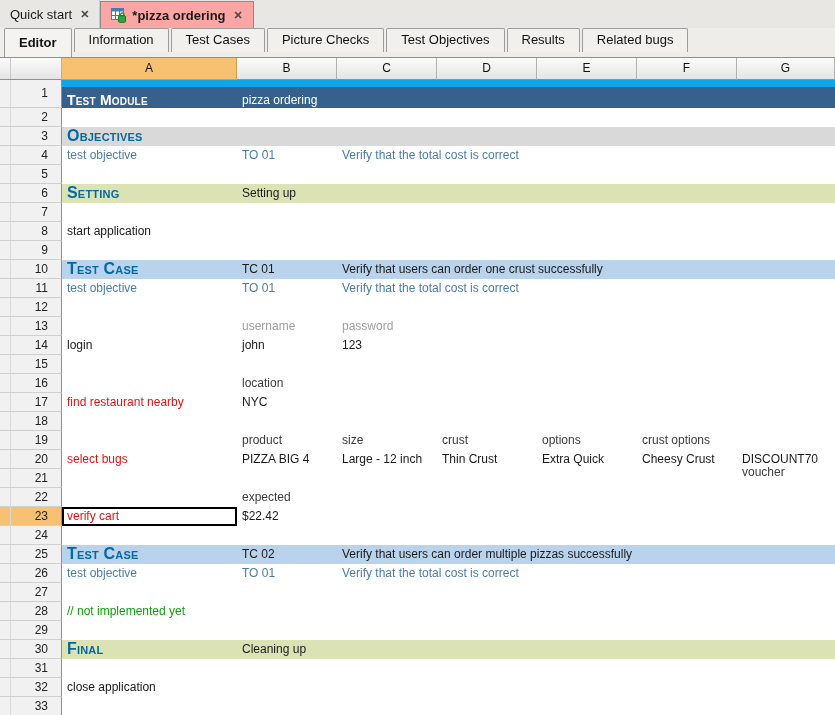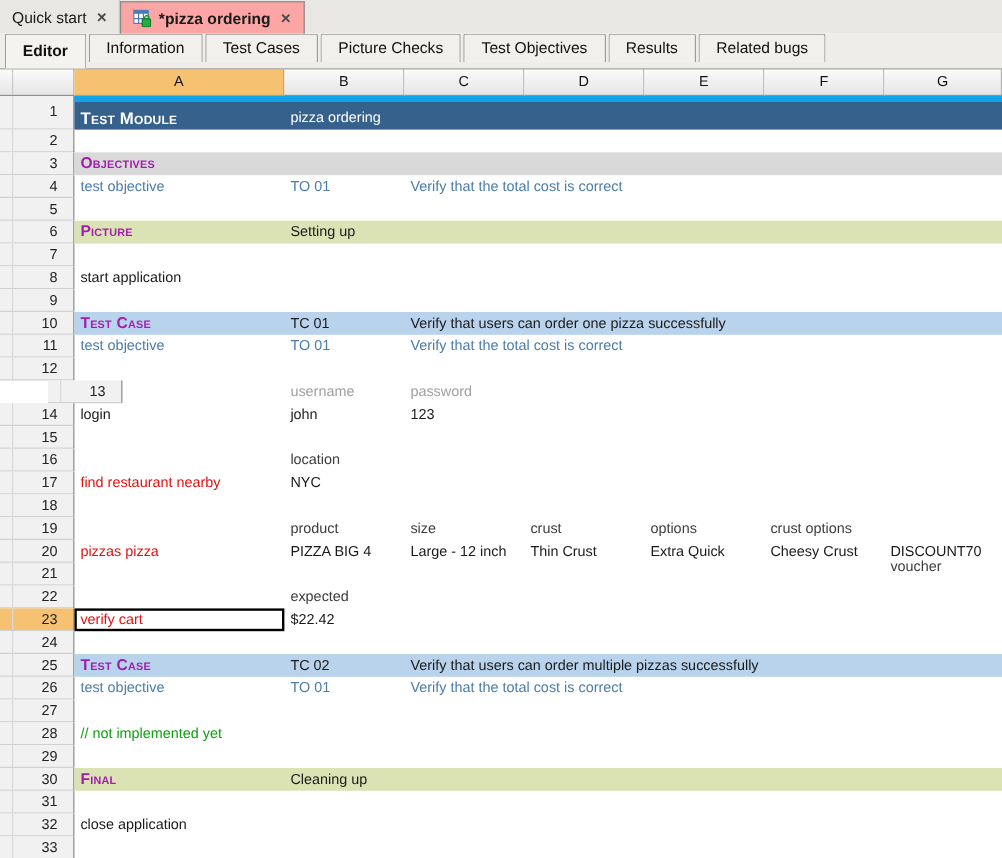--- a/index.html
+++ b/index.html
@@ -59,33 +59,33 @@
   .rowhead{
     position:absolute;left:0;top:0;bottom:0;width:62px;box-sizing:border-box;
     background:#f1f1f1;border-right:1px solid #8f8f8f;border-bottom:1px solid #d0d0d0;
     font-size:12px;color:#222;text-align:right;padding-right:13px;cursor:default;
   }
   .rowhead::before{
     content:'';position:absolute;left:10px;top:0;bottom:0;width:1px;background:#d8d8d8;
   }
   .rowhead.sel{background:var(--sel,#F6C272);}
   .content{position:absolute;left:62px;right:0;top:0;bottom:0;}
-  .t-module{background:var(--module,#35618C);border-top:5px solid #0ea5e9;}
+  .t-module{background:var(--module,#35618C);border-top:7px solid #0ea5e9;}
   .t-section-gray{background:var(--sgray,#D9D9D9);}
   .t-section-green{background:var(--sgreen,#DBE3B5);}
   .t-section-blue{background:var(--sblue,#B9D3EC);}
   .cell{
     position:absolute;top:0;height:100%;padding-left:5px;font-size:12px;
     white-space:nowrap;box-sizing:border-box;color:#1a1a1a;cursor:default;
   }
   .cA{width:175px;}
   .t-module .cell{color:#fff;}
   .t-module .cA{font-weight:700;font-variant:small-caps;font-size:14px;letter-spacing:.2px;}
   .t-section-gray .cA,.t-section-green .cA,.t-section-blue .cA{
-    font-variant:small-caps;font-weight:600;font-size:13px;color:#a21caf;letter-spacing:.2px;
+    font-variant:small-caps;font-weight:600;font-size:16px;color:#0369a1;letter-spacing:.2px;
   }
   .t-objective .cell{color:var(--obj,#4B7CA8);}
   .t-step-red .cA{color:var(--red,#E01212);}
   .t-param-gray .cell{color:var(--pgray,#A0A0A0);}
   .t-param-dark .cell{color:#3c3c3c;}
   .t-comment .cA{color:var(--green,#0FA00F);}
   .cell.selcell{outline:2px solid #000;outline-offset:-2px;background:#fff;}
 </style>
 </head>
 <body>
@@ -159,21 +159,21 @@
           <span class="cell cC" style="left: 275px; line-height: 18px;">Verify that the total cost is correct</span>
         </div>
       </div>
       <div class="grow" style="height: 19px;">
         <div class="rowhead" style="line-height: 18px;">5</div>
         <div class="content"></div>
       </div>
       <div class="grow" style="height: 19px;">
         <div class="rowhead" style="line-height: 18px;">6</div>
         <div class="content t-section-green">
-          <span class="cell cA" style="left: 0px; line-height: 18px;">Picture</span>
+          <span class="cell cA" style="left: 0px; line-height: 18px;">Setting</span>
           <span class="cell cB" style="left: 175px; line-height: 18px;">Setting up</span>
         </div>
       </div>
       <div class="grow" style="height: 19px;">
         <div class="rowhead" style="line-height: 18px;">7</div>
         <div class="content"></div>
       </div>
       <div class="grow" style="height: 19px;">
         <div class="rowhead" style="line-height: 18px;">8</div>
         <div class="content t-step">
@@ -182,37 +182,37 @@
       </div>
       <div class="grow" style="height: 19px;">
         <div class="rowhead" style="line-height: 18px;">9</div>
         <div class="content"></div>
       </div>
       <div class="grow" style="height: 19px;">
         <div class="rowhead" style="line-height: 18px;">10</div>
         <div class="content t-section-blue">
           <span class="cell cA" style="left: 0px; line-height: 18px;">Test Case</span>
           <span class="cell cB" style="left: 175px; line-height: 18px;">TC 01</span>
-          <span class="cell cC" style="left: 275px; line-height: 18px;">Verify that users can order one pizza successfully</span>
+          <span class="cell cC" style="left: 275px; line-height: 18px;">Verify that users can order one crust successfully</span>
         </div>
       </div>
       <div class="grow" style="height: 19px;">
         <div class="rowhead" style="line-height: 18px;">11</div>
         <div class="content t-objective">
           <span class="cell cA" style="left: 0px; line-height: 18px;">test objective</span>
           <span class="cell cB" style="left: 175px; line-height: 18px;">TO 01</span>
           <span class="cell cC" style="left: 275px; line-height: 18px;">Verify that the total cost is correct</span>
         </div>
       </div>
       <div class="grow" style="height: 19px;">
         <div class="rowhead" style="line-height: 18px;">12</div>
         <div class="content"></div>
       </div>
       <div class="grow" style="height: 19px;">
-        <div class="rowhead" style="line-height: 18px; margin-left: 40px;">13</div>
+        <div class="rowhead" style="line-height: 18px;">13</div>
         <div class="content t-param-gray">
           <span class="cell cB" style="left: 175px; line-height: 18px;">username</span>
           <span class="cell cC" style="left: 275px; line-height: 18px;">password</span>
         </div>
       </div>
       <div class="grow" style="height: 19px;">
         <div class="rowhead" style="line-height: 18px;">14</div>
         <div class="content t-step">
           <span class="cell cA" style="left: 0px; line-height: 18px;">login</span>
           <span class="cell cB" style="left: 175px; line-height: 18px;">john</span>
@@ -247,21 +247,21 @@
           <span class="cell cC" style="left: 275px; line-height: 18px;">size</span>
           <span class="cell cD" style="left: 375px; line-height: 18px;">crust</span>
           <span class="cell cE" style="left: 475px; line-height: 18px;">options</span>
           <span class="cell cF" style="left: 575px; line-height: 18px;">crust options</span>
           <span class="cell cG" style="left: 675px; line-height: 18px; margin-top: 32px;">voucher</span>
         </div>
       </div>
       <div class="grow" style="height: 19px;">
         <div class="rowhead" style="line-height: 18px;">20</div>
         <div class="content t-step-red">
-          <span class="cell cA" style="left: 0px; line-height: 18px;">pizzas pizza</span>
+          <span class="cell cA" style="left: 0px; line-height: 18px;">select bugs</span>
           <span class="cell cB" style="left: 175px; line-height: 18px;">PIZZA BIG 4</span>
           <span class="cell cC" style="left: 275px; line-height: 18px;">Large - 12 inch</span>
           <span class="cell cD" style="left: 375px; line-height: 18px;">Thin Crust</span>
           <span class="cell cE" style="left: 475px; line-height: 18px;">Extra Quick</span>
           <span class="cell cF" style="left: 575px; line-height: 18px;">Cheesy Crust</span>
           <span class="cell cG" style="left: 675px; line-height: 18px;">DISCOUNT70</span>
         </div>
       </div>
       <div class="grow" style="height: 19px;">
         <div class="rowhead" style="line-height: 18px;">21</div>

